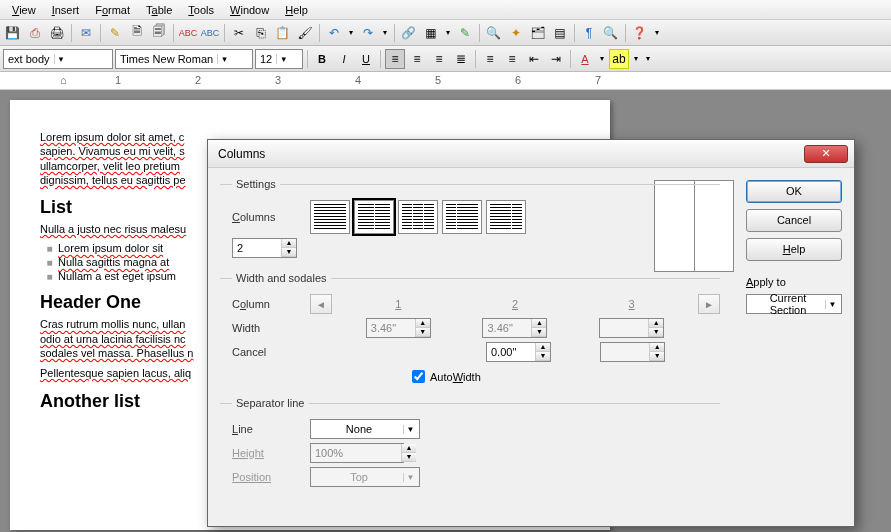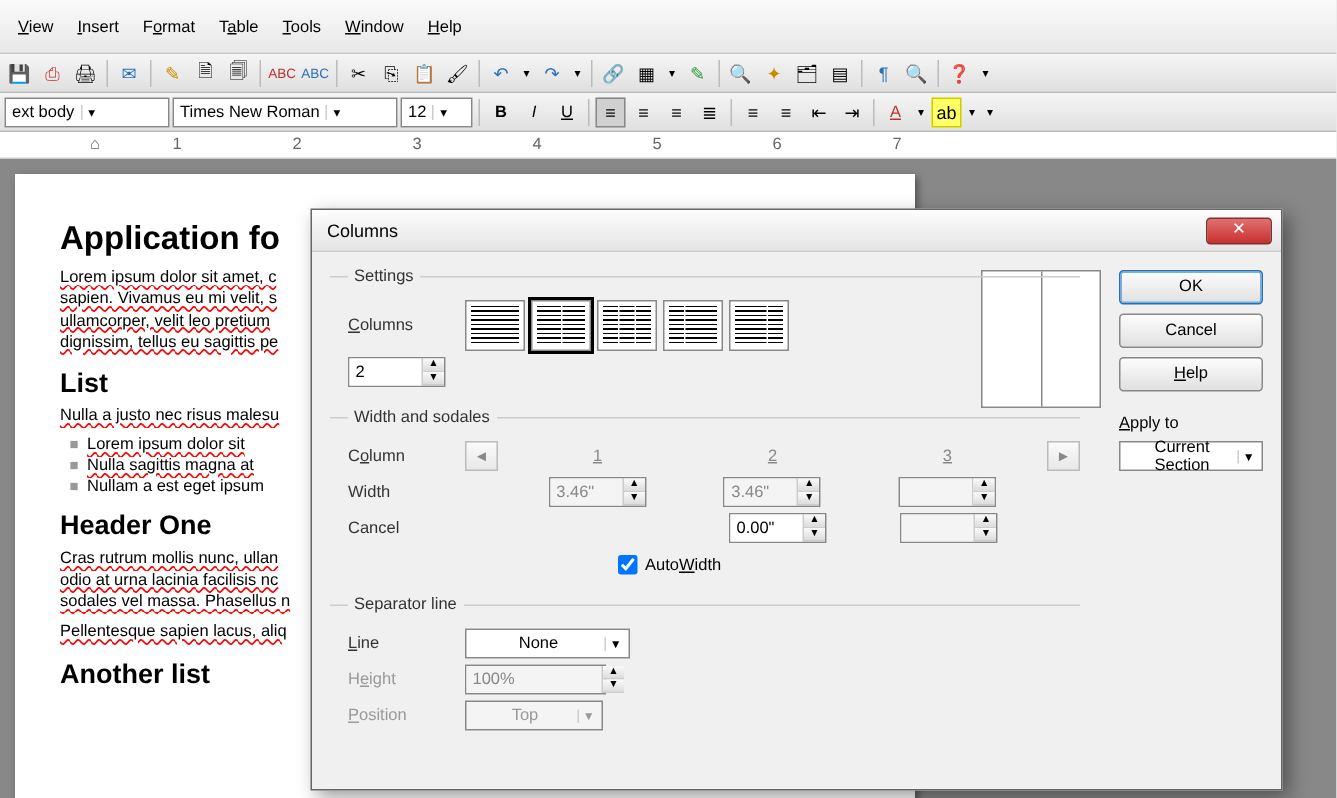--- a/index.html
+++ b/index.html
@@ -1,19 +1,19 @@
 <!DOCTYPE html>
 <html><head>
 <meta charset="utf-8">
 <style>
 * { box-sizing: border-box; margin: 0; padding: 0; font-family: "Segoe UI", Tahoma, sans-serif; font-size: 11px; }
 body { background: #e8e8e8; width: 891px; height: 532px; overflow: hidden; position: relative; }
 
 
-.menubar { background: linear-gradient(#fafafa,#e8e8e8); height: 36px; display: flex; align-items: center; padding: 4px 4px; border-bottom: 1px solid #ccc; }
+.menubar { background: linear-gradient(#fafafa,#e8e8e8); height: 20px; display: flex; align-items: center; padding: 4px 4px; border-bottom: 1px solid #ccc; }
 .menubar span { padding: 2px 8px; cursor: default; }
 .menubar span u { text-decoration: underline; }
 
 
 .toolbar { background: linear-gradient(#f5f5f5,#e0e0e0); height: 26px; display: flex; align-items: center; padding: 0 3px; border-bottom: 1px solid #bbb; gap: 2px; }
 .tbtn { width: 20px; height: 20px; border: 1px solid transparent; display: inline-flex; align-items: center; justify-content: center; font-size: 12px; }
 .tsep { width: 1px; height: 18px; background: #bbb; margin: 0 2px; }
 .combo { height: 20px; border: 1px solid #888; background: #fff; display: inline-flex; align-items: center; padding: 0 2px 0 4px; }
 .combo .arrow { width: 14px; text-align: center; font-size: 9px; border-left: 1px solid #ccc; margin-left: 4px; }
 .tbtn.pressed { border: 1px solid #888; background: #d0d0d0; }
@@ -37,21 +37,21 @@
 .dialog { position: absolute; left: 207px; top: 139px; width: 648px; height: 388px; background: #f0f0f0; border: 1px solid #666; box-shadow: 4px 4px 12px rgba(0,0,0,.4); }
 .titlebar { height: 28px; background: linear-gradient(#fdfdfd,#e4e4e4); display: flex; align-items: center; padding: 0 6px 0 10px; border-bottom: 1px solid #ccc; }
 .titlebar .title { flex: 1; font-size: 12px; }
 .closebtn { width: 44px; height: 18px; background: linear-gradient(#e07070,#c83030); border: 1px solid #803030; border-radius: 3px; color: #fff; text-align: center; font-size: 11px; line-height: 15px; }
 .dlgbody { padding: 10px 12px; position: relative; height: 360px; }
 
 fieldset { border: none; border-top: 1px solid #ccc; margin-bottom: 10px; padding: 6px 0 0 12px; position: relative; }
 fieldset > legend { padding: 0 4px; color: #333; font-size: 11px; }
 .row { display: flex; align-items: center; margin: 4px 0; gap: 8px; }
 .lbl { width: 70px; color: #333; }
-.lbl.dis { color: #999; }
+.lbl.dis { color: #999; text-decoration: underline; }
 .lbl u, legend u { text-decoration: underline; }
 
 .spinbox { display: inline-flex; border: 1px solid #888; background: #fff; height: 20px; }
 .spinbox input { border: none; width: 48px; padding: 0 4px; font-size: 11px; text-align: left; }
 .spinbox input:disabled { background: #f4f4f4; color: #888; }
 .spinbox .spinbtns { display: flex; flex-direction: column; border-left: 1px solid #ccc; }
 .spinbox .sb { width: 14px; height: 9px; font-size: 7px; text-align: center; line-height: 8px; background: linear-gradient(#fafafa,#ddd); border-bottom: 1px solid #ccc; }
 
 .dropdown { border: 1px solid #888; background: #fff; height: 20px; display: inline-flex; align-items: center; padding: 0 2px 0 4px; }
 .dropdown.dis { background: #f4f4f4; color: #999; }
@@ -136,21 +136,21 @@
   <div class="tsep"></div>
   <div class="tbtn" style="color:#c80">❓</div>
   <div class="tbtn" style="width:10px;font-size:8px">▾</div>
 </div>
 
 <div class="toolbar">
   <div class="combo" style="width:110px">
     <span>ext body</span>
     <span class="arrow">▾</span>
   </div>
-  <div class="combo" style="width:150px">
+  <div class="combo" style="width:138px">
     <span>Times New Roman</span>
     <span class="arrow">▾</span>
   </div>
   <div class="combo" style="width:48px">
     <span>12</span>
     <span class="arrow">▾</span>
   </div>
   <div class="tsep"></div>
   <div class="tbtn">
       <b>B</b>
@@ -187,21 +187,20 @@
   <span class="mark" style="left:195px">2</span>
   <span class="mark" style="left:275px">3</span>
   <span class="mark" style="left:355px">4</span>
   <span class="mark" style="left:435px">5</span>
   <span class="mark" style="left:515px">6</span>
   <span class="mark" style="left:595px">7</span>
 </div>
 
 <div class="docarea">
   <div class="page">
-    <h1>Application fo</h1>
     <p>
       <span class="spellerr">Lorem ipsum dolor sit amet, c</span><br>
       <span class="spellerr">sapien. Vivamus eu mi velit, s</span><br>
       <span class="spellerr">ullamcorper, velit leo pretium</span><br>
       <span class="spellerr">dignissim, tellus eu sagittis pe</span>
     </p>
     <h2>List</h2>
     <p><span class="spellerr">Nulla a justo nec risus malesu</span></p>
     <ul>
       <li><span class="spellerr">Lorem ipsum dolor sit</span></li>
@@ -366,21 +365,21 @@
         <div class="spinbox" style="width:94px">
             <input disabled="" style="width: 90px;" value="100%">
             <div class="spinbtns">
               <div class="sb">▲</div>
               <div class="sb">▼</div>
             </div>
           </div>
       </div>
       <div class="row">
         <div class="lbl dis"><u>P</u>osition</div>
-        <div class="dropdown dis" style="width:92px">
+        <div class="dropdown dis" style="width:110px">
           <span class="dval">Top</span>
           <span class="darrow">▼</span>
         </div>
       </div>
     </fieldset>
 
   </div>
 </div>
 
 </body></html>

